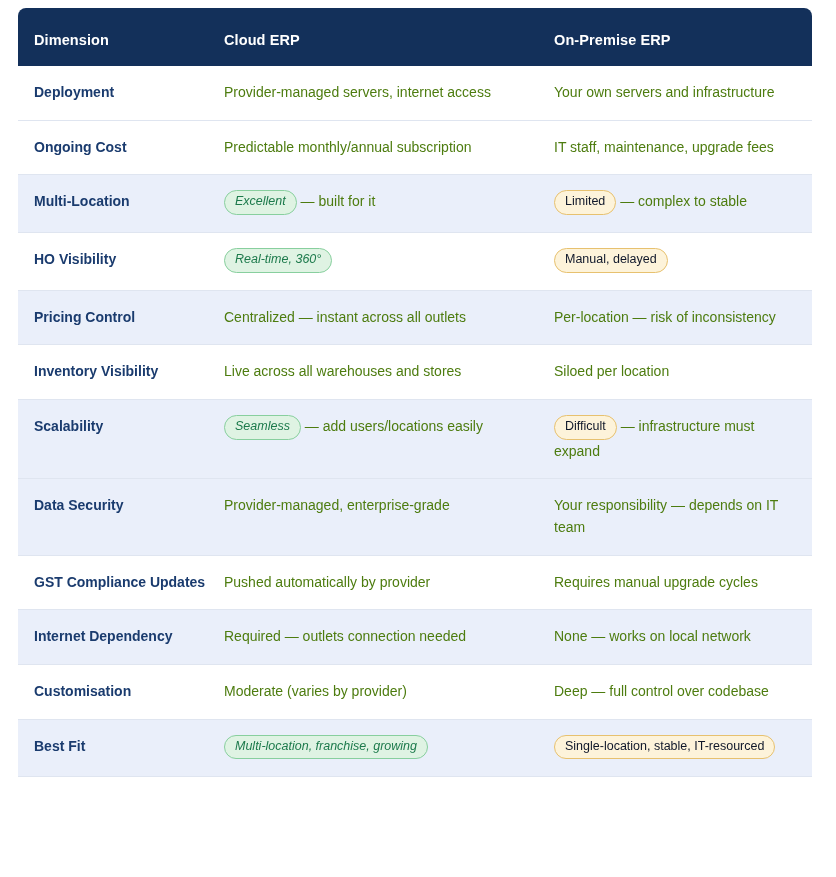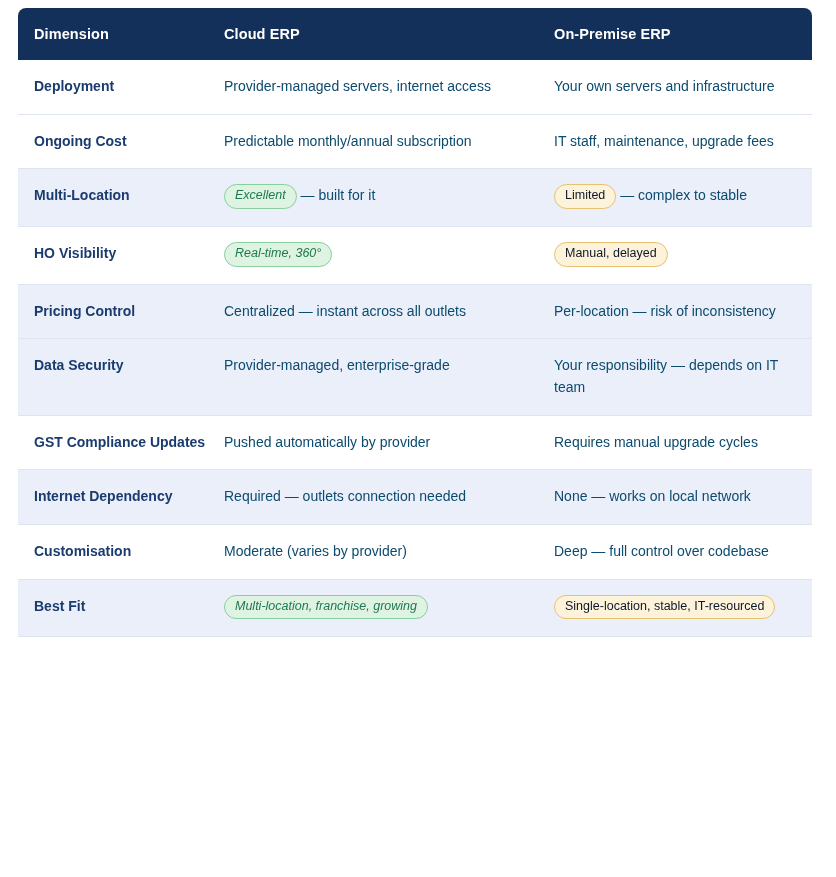--- a/index.html
+++ b/index.html
@@ -38,21 +38,21 @@
   table.cmp col.c3 { width: 258px; }
 
   thead tr {
     background: #13305a;
   }
   thead th {
     text-align: left;
     color: #ffffff;
     font-size: 14.5px;
     font-weight: bold;
-    padding: 18px 14px 18px 0;
+    padding: 24px 14px 18px 0;
     vertical-align: middle;
     letter-spacing: 0.1px;
     height: 51px;
     box-sizing: border-box;
   }
   thead th.first { padding-left: 16px; }
 
   tbody tr {
     border-bottom: 1px solid #dfe5f0;
   }
@@ -92,21 +92,21 @@
     border: 1px solid #88cf9e;
     color: #1d7a4c;
     font-style: italic;
   }
   .badge.warn {
     background: #fdf3da;
     border: 1px solid #e7c16f;
     color: #0f172a;
   }
   .after-badge {
-    color: #0c4a6e;
+    color: #4d7c0f;
   }
   .cell-flow {
     display: block;
   }
 </style>
 </head>
 <body>
 
 <div class="page">
   <div class="table-wrap">
@@ -162,20 +162,38 @@
           </tr>
           <tr class="alt">
             <td class="dim">Pricing Control</td>
             <td>
               <span class="cell-flow"><span class="after-badge">Centralized — instant across all outlets</span></span>
             </td>
             <td>
               <span class="cell-flow"><span class="after-badge">Per-location — risk of inconsistency</span></span>
             </td>
           </tr>
+          <tr class="plain">
+            <td class="dim">Inventory Visibility</td>
+            <td>
+              <span class="cell-flow"><span class="after-badge">Live across all warehouses and stores</span></span>
+            </td>
+            <td>
+              <span class="cell-flow"><span class="after-badge">Siloed per location</span></span>
+            </td>
+          </tr>
+          <tr class="alt">
+            <td class="dim">Scalability</td>
+            <td>
+              <span class="cell-flow"><span class="badge good">Seamless</span><span class="after-badge"> — add users/locations easily</span></span>
+            </td>
+            <td>
+              <span class="cell-flow"><span class="badge warn">Difficult</span><span class="after-badge"> — infrastructure must expand</span></span>
+            </td>
+          </tr>
           <tr class="alt">
             <td class="dim">Data Security</td>
             <td>
               <span class="cell-flow"><span class="after-badge">Provider-managed, enterprise-grade</span></span>
             </td>
             <td>
               <span class="cell-flow"><span class="after-badge">Your responsibility — depends on IT team</span></span>
             </td>
           </tr>
           <tr class="plain">

